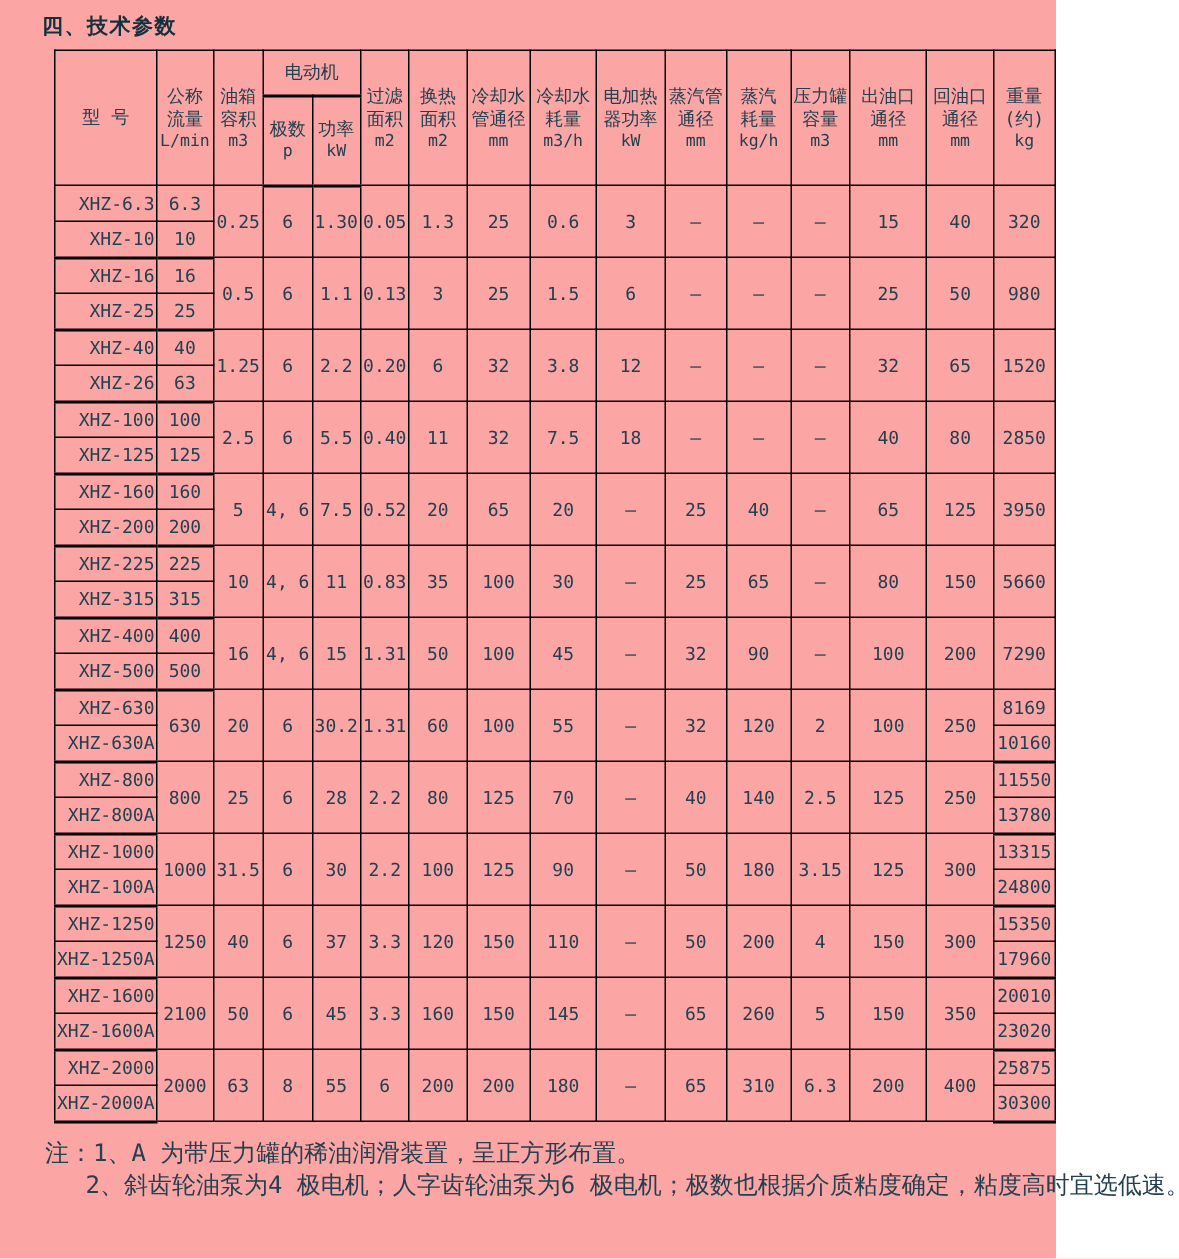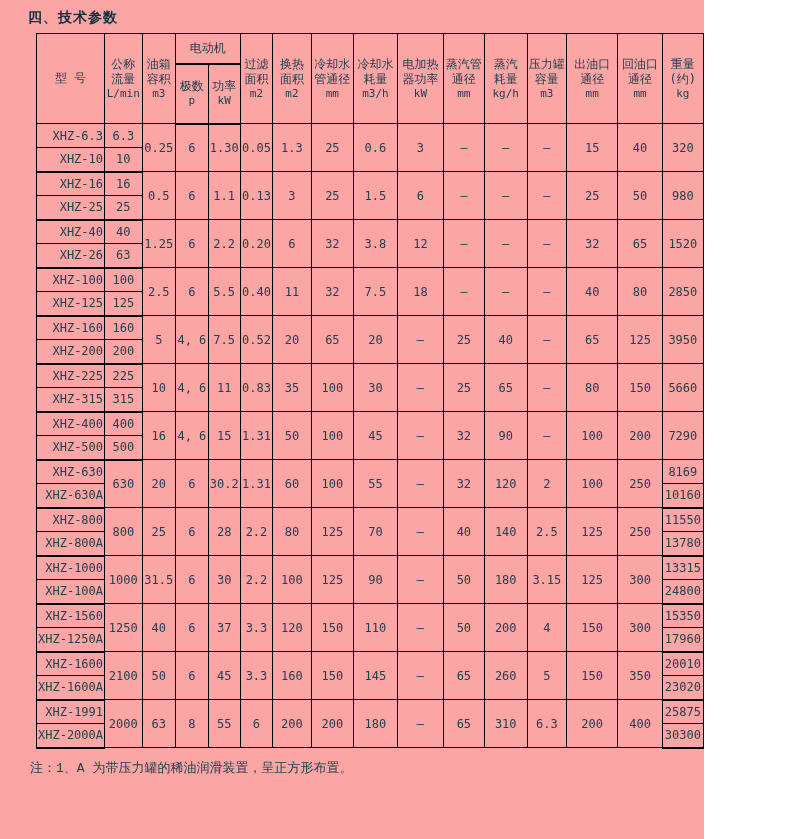--- a/index.html
+++ b/index.html
@@ -44,25 +44,24 @@
   thead tr.hdr-top { height: 30px; }
   thead tr.hdr-sub { height: 60px; }
   thead th { line-height: 15px; }
   thead th .unit { font-size: 11px; line-height: 14px; }
   thead th.hdr-span, thead tr.hdr-sub th { border-bottom-width: 2px; }
   tbody tr { height: 24px; }
   tbody tr.group-end td { border-bottom-width: 2px; }
   tbody td.model-cell { font-size: 12px; text-align: right; }
   .footnotes {
     margin: 9px 0 2px 30px;
-    font-size: 13px;
+    font-size: 16px;
     line-height: 21px;
     color: #22404f;
     white-space: nowrap;
-    font-family: Liberation Mono, monospace;
   }
   .footnotes .note-line { padding-left: 27px; }
   .footnotes .note-line.first { padding-left: 0; }
 </style>
 </head>
 <body>
 
 <div class="page">
 
   <div class="page-title">四、技术参数</div>
@@ -386,21 +385,21 @@
           <td rowspan="2">3.15</td>
           <td rowspan="2">125</td>
           <td rowspan="2">300</td>
           <td>13315</td>
         </tr>
         <tr class="group-end">
           <td class="model-cell">XHZ-100A</td>
           <td>24800</td>
         </tr>
         <tr>
-          <td class="model-cell">XHZ-1560</td>
+          <td class="model-cell">XHZ-1250</td>
           <td rowspan="2">1250</td>
           <td rowspan="2">40</td>
           <td rowspan="2">6</td>
           <td rowspan="2">37</td>
           <td rowspan="2">3.3</td>
           <td rowspan="2">120</td>
           <td rowspan="2">150</td>
           <td rowspan="2">110</td>
           <td rowspan="2">—</td>
           <td rowspan="2">50</td>
@@ -430,21 +429,21 @@
           <td rowspan="2">5</td>
           <td rowspan="2">150</td>
           <td rowspan="2">350</td>
           <td>20010</td>
         </tr>
         <tr class="group-end">
           <td class="model-cell">XHZ-1600A</td>
           <td>23020</td>
         </tr>
         <tr>
-          <td class="model-cell">XHZ-1991</td>
+          <td class="model-cell">XHZ-2000</td>
           <td rowspan="2">2000</td>
           <td rowspan="2">63</td>
           <td rowspan="2">8</td>
           <td rowspan="2">55</td>
           <td rowspan="2">6</td>
           <td rowspan="2">200</td>
           <td rowspan="2">200</td>
           <td rowspan="2">180</td>
           <td rowspan="2">—</td>
           <td rowspan="2">65</td>
@@ -456,15 +455,16 @@
         </tr>
         <tr class="group-end">
           <td class="model-cell">XHZ-2000A</td>
           <td>30300</td>
         </tr>
       </tbody>
   </table>
 
   <div class="footnotes">
       <div class="note-line first">注：1、A 为带压力罐的稀油润滑装置，呈正方形布置。</div>
+      <div class="note-line">2、斜齿轮油泵为4 极电机；人字齿轮油泵为6 极电机；极数也根据介质粘度确定，粘度高时宜选低速。</div>
     </div>
 
 </div>
 
 </body></html>

